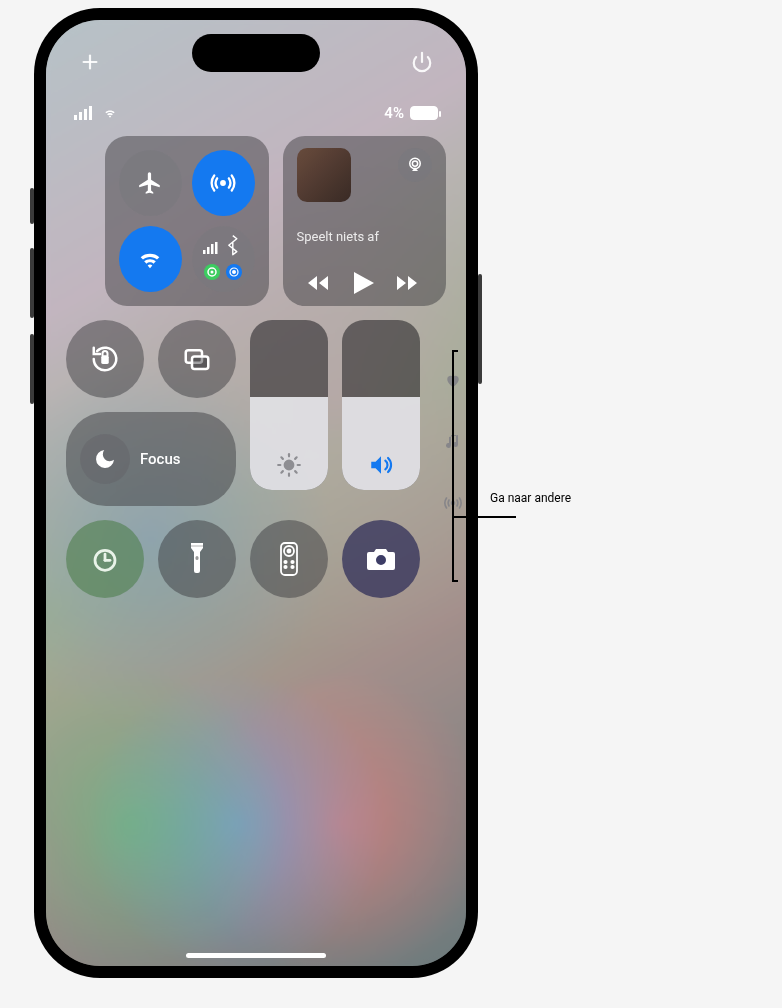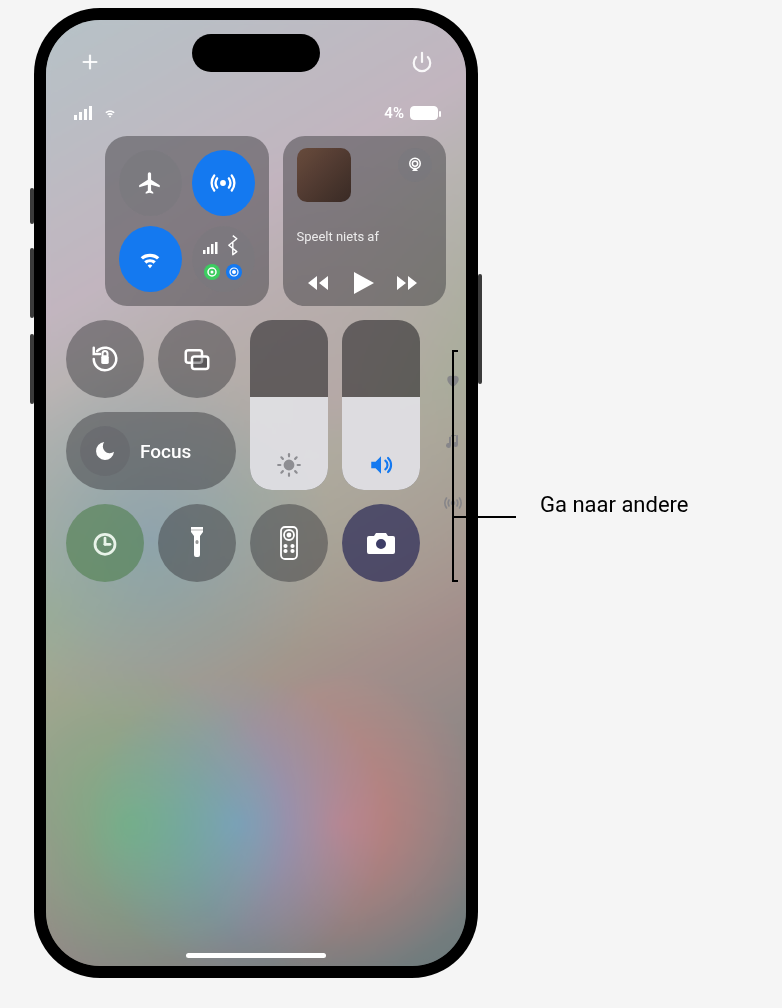--- a/index.html
+++ b/index.html
@@ -151,24 +151,24 @@
     width: 100%; background: rgba(235,235,240,0.9);
     border-radius: 0;
     display:flex; align-items:flex-end; justify-content:center;
     padding-bottom:12px;
   }
   .slider-icon { color:#8e8e93; }
   .slider-icon.vol { color:#0a7aff; }
 
   
   .focus-pill {
-    width: 170px; height: 78px; border-radius: 40px;
+    width: 170px; height: 94px; border-radius: 40px;
     background: rgba(50,50,55,0.45);
     display:flex; align-items:center; gap:10px; padding:0 14px;
-    color:#fff; font-size:19px; font-weight:500;
+    color:#fff; font-size:15px; font-weight:500;
   }
   .focus-circle {
     width:50px; height:50px; border-radius:50%;
     background: rgba(100,100,105,0.5);
     display:flex; align-items:center; justify-content:center;
   }
 
   
   .bottom-row {
     margin-top: 14px;
@@ -190,23 +190,23 @@
 
   
   .home-bar {
     position:absolute; bottom:8px; left:50%; transform:translateX(-50%);
     width:140px; height:5px; background:#fff; border-radius:3px;
   }
 
   
   .callout {
     position:absolute;
-    left: 540px;
+    left: 490px;
     top: 490px;
-    font-size: 22px;
+    font-size: 12px;
     line-height: 1.35;
     color:#000;
   }
   .callout-bracket {
     position:absolute;
     left: 452px;
     top: 350px;
     height: 232px;
     width: 2px;
     background:#000;

